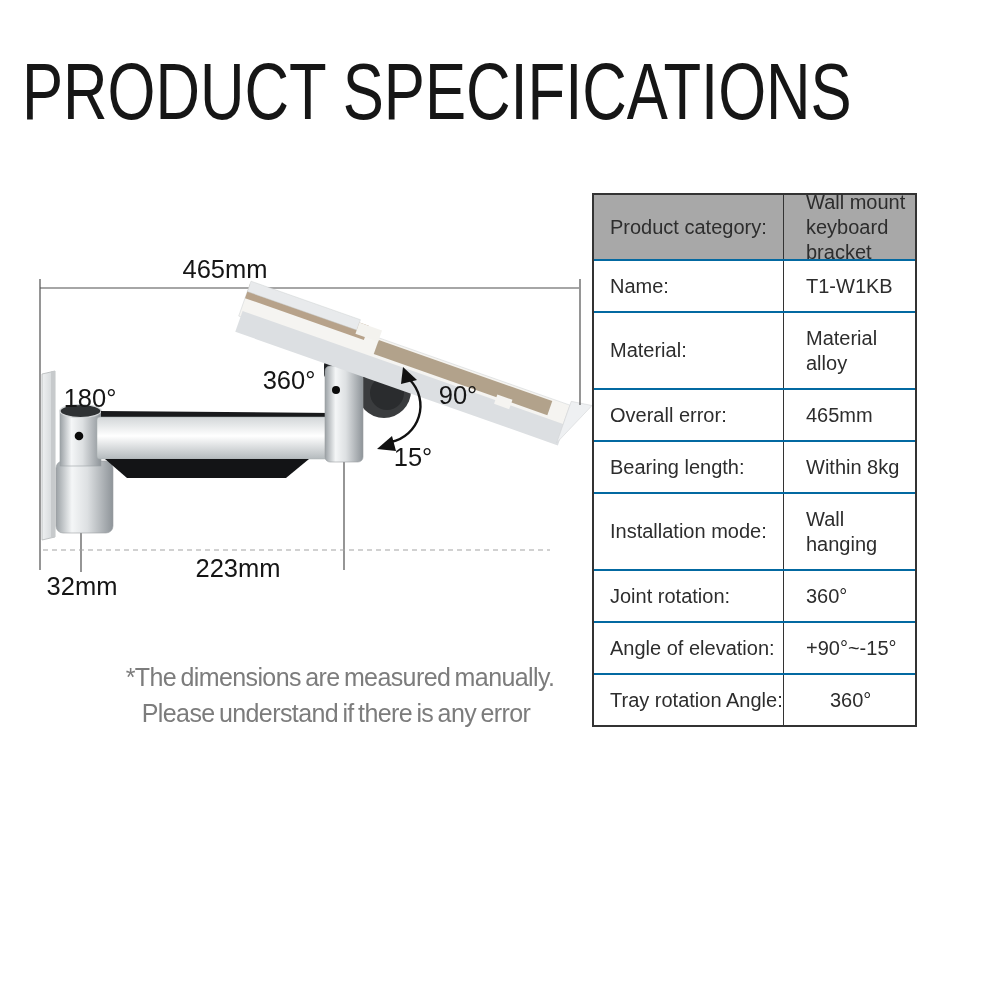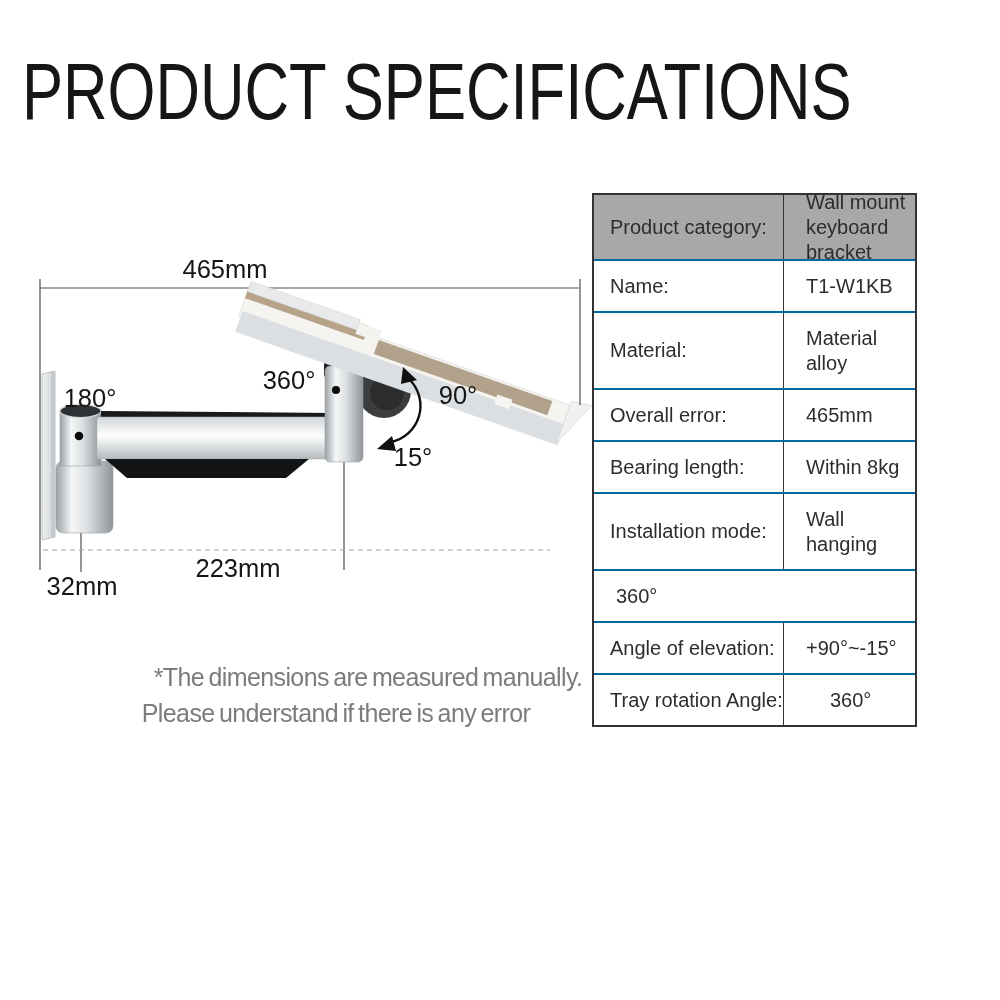--- a/index.html
+++ b/index.html
@@ -37,21 +37,21 @@
     padding-left:6px;line-height:1.25;margin-left:16px;
   }
   .spec-row:last-child .cell-value{padding-left:30px;}
 
   
   .note-line{
     position:absolute;white-space:nowrap;color:#7c7c7c;
     font-size:25px;letter-spacing:-0.6px;word-spacing:-2px;
     transform:translateX(-50%);
   }
-  .note-line.l1{left:340px;top:663px;margin-left:28px;}
+  .note-line.l1{left:340px;top:663px;}
   .note-line.l2{left:336px;top:699px;}
 </style>
 </head>
 <body>
 
 <div class="title">PRODUCT SPECIFICATIONS</div>
 
 <svg class="diagram" width="1000" height="1000" viewBox="0 0 1000 1000">
   <defs>
     <linearGradient id="gC" x1="0" y1="0" x2="1" y2="0">
@@ -152,20 +152,21 @@
   </div>
   <div class="spec-row">
     <div class="cell-label">Bearing length:</div>
     <div class="cell-value">Within 8kg</div>
   </div>
   <div class="spec-row">
     <div class="cell-label">Installation mode:</div>
     <div class="cell-value">Wall hanging</div>
   </div>
   <div class="spec-row">
+    <div class="cell-label">Joint rotation:</div>
     <div class="cell-value">360°</div>
   </div>
   <div class="spec-row">
     <div class="cell-label">Angle of elevation:</div>
     <div class="cell-value">+90°~-15°</div>
   </div>
   <div class="spec-row">
     <div class="cell-label">Tray rotation Angle:</div>
     <div class="cell-value">360°</div>
   </div>

